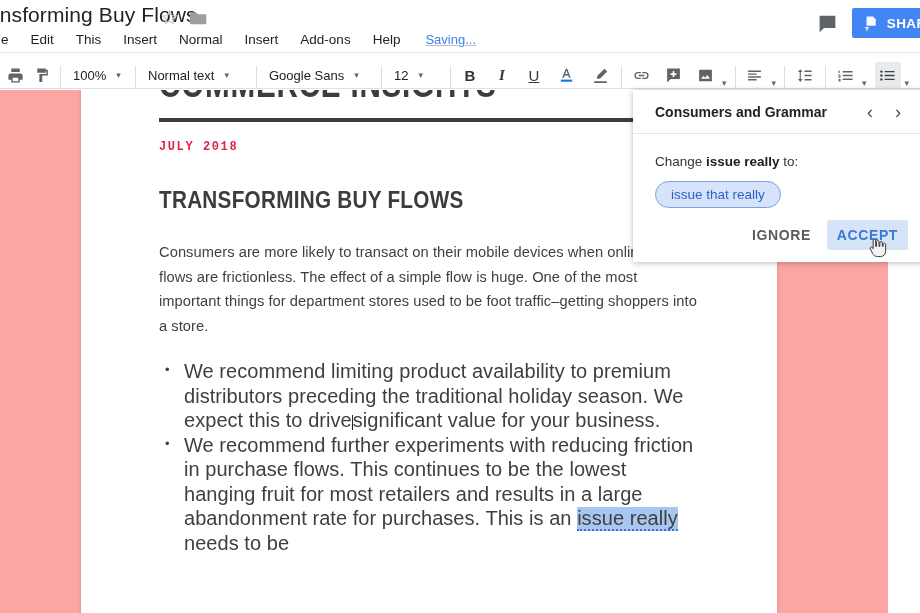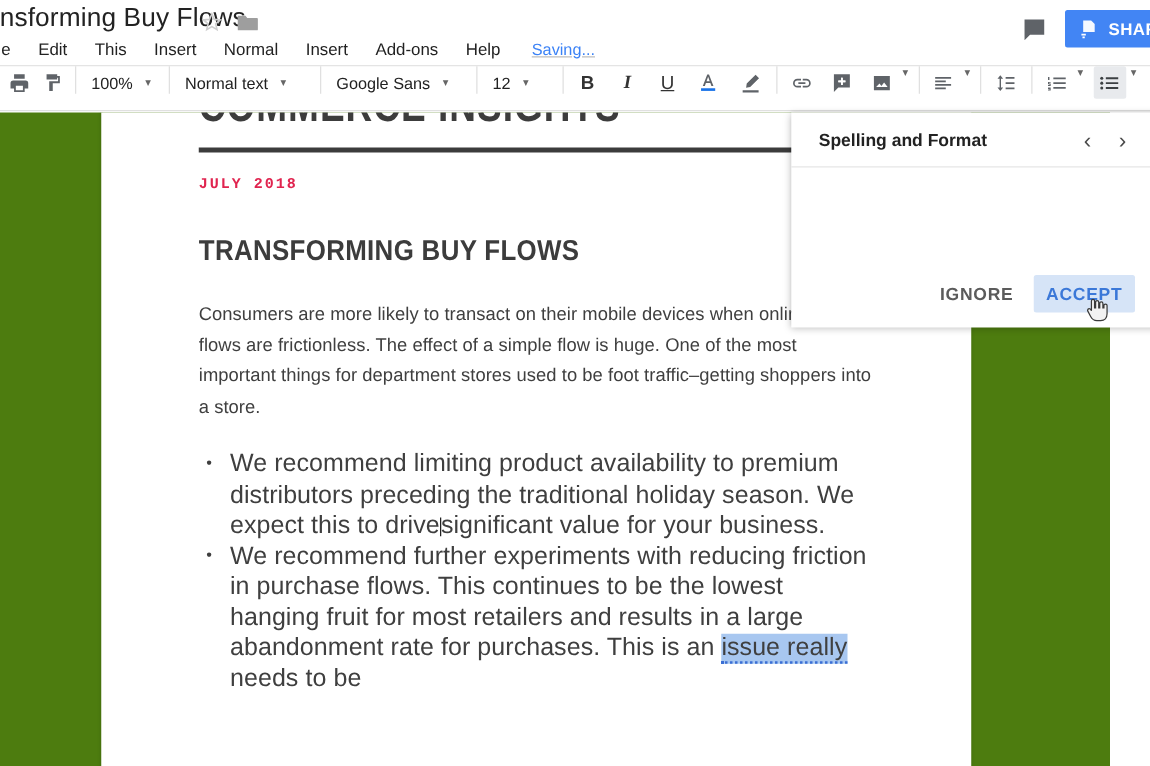--- a/index.html
+++ b/index.html
@@ -40,21 +40,21 @@
     font-size:13.5px; font-weight:bold; letter-spacing:0.4px;
     white-space:nowrap; cursor:pointer;
     margin-right:-28px;
   }
   .share-ic { width:17px; height:17px; display:block; flex:0 0 auto; }
 
   
   .toolbar {
     position:absolute; left:0; top:52px; width:920px; height:37px;
     background:#fff; border-top:1px solid #e4e4e4; border-bottom:1px solid #e0e0e0;
-    display:flex; align-items:flex-start;
+    display:flex; align-items:flex-end;
   }
   .tb-sep { width:1px; height:22px; background:#e0e0e0; margin:0 6px; flex:0 0 auto; }
   .tb-btn {
     height:26px; min-width:26px; display:flex; align-items:center; justify-content:center;
     border-radius:2px; cursor:pointer; flex:0 0 auto; color:#555;
   }
   .tb-btn.active { background:#e8eaed; }
   .tb-btn svg { display:block; }
   .tb-sel {
     height:26px; display:flex; align-items:center; cursor:pointer; flex:0 0 auto;
@@ -63,21 +63,21 @@
   .tb-sel .caret { margin-left:10px; color:#666; font-size:9px; line-height:1; }
   .tb-sel.zoom { width:62px; }
   .tb-sel.style { width:108px; }
   .tb-sel.font { width:112px; }
   .tb-sel.size { width:56px; }
   .tb-txt { font-size:15px; color:#333; font-weight:bold; }
 
   
   .canvas {
     position:absolute; left:0; top:90px; width:888px; height:523px;
-    background:#4d7c0f; overflow:hidden;
+    background:#fca5a5; overflow:hidden;
   }
   .page {
     position:absolute; left:81px; top:-10px; width:696px; height:560px;
     background:#fff; box-shadow:0 1px 3px rgba(0,0,0,0.18);
   }
   .page-inner { position:absolute; left:78px; top:0px; width:540px; }
 
   .kicker {
     font-family:"Liberation Sans", sans-serif;
     font-size:37px; font-weight:bold; color:#3c3c3c;
@@ -352,28 +352,30 @@
           <li><span>We recommend limiting product availability to premium distributors preceding the traditional holiday season. We expect this to drive</span><span class="caret-line"></span><span>significant value for your business.</span></li>
           <li><span>We recommend further experiments with reducing friction in purchase flows. This continues to be the lowest hanging fruit for most retailers and results in a large abandonment rate for purchases. This is an </span><span class="sel-hl">issue really</span><span> needs to be </span></li>
         </ul>
 
       </div>
     </div>
   </div>
 
   <div class="spell-dialog">
     <div class="sd-head">
-      <div class="sd-title">Spelling and Format</div>
+      <div class="sd-title">Consumers and Grammar</div>
       <div class="sd-nav">
         <span class="sd-chev">‹</span>
         <span class="sd-chev">›</span>
         <span class="sd-chev">›</span>
       </div>
     </div>
     <div class="sd-body">
+      <div class="sd-change"><span>Change </span><b>issue really</b><span> to:</span></div>
+      <div class="sd-chip">issue that really</div>
     </div>
     <div class="sd-actions">
       <div class="sd-btn sd-ignore">IGNORE</div>
       <div class="sd-btn sd-accept">ACCEPT</div>
       <div class="sd-kebab">⋮</div>
     </div>
   </div>
 
   <svg class="cursor-hand" viewBox="0 0 20 22">
     <path d="M6 1.5c.8 0 1.4.6 1.4 1.4v6.3h.9V4.1c0-.8.6-1.4 1.4-1.4s1.4.6 1.4 1.4v5.1h.9V5.2c0-.8.6-1.4 1.4-1.4s1.4.6 1.4 1.4v4h.9V7.1c0-.8.6-1.4 1.4-1.4s1.4.6 1.4 1.4v7.3c0 3.6-2.3 6.1-5.6 6.1H9.4c-2.9 0-4.3-1.5-5.5-3.7L1.4 12c-.4-.7-.1-1.6.6-2 .7-.4 1.6-.1 2 .6l.6 1.1V2.9c0-.8.6-1.4 1.4-1.4z" fill="#f2f2f2" stroke="#3a3a3a" stroke-width="1.1"></path>

